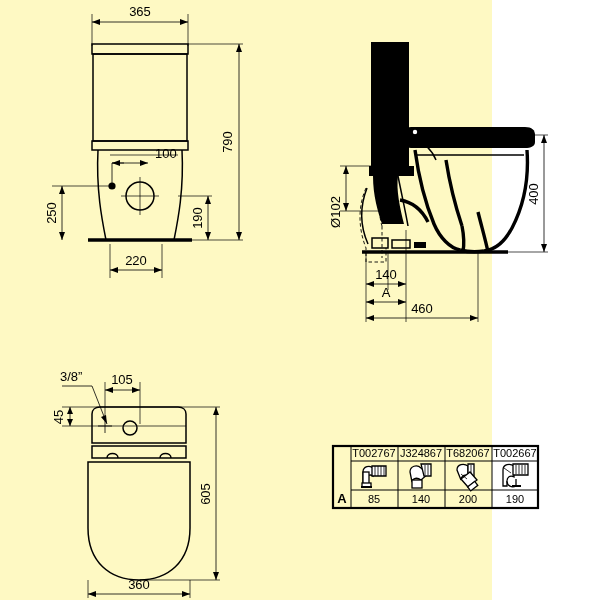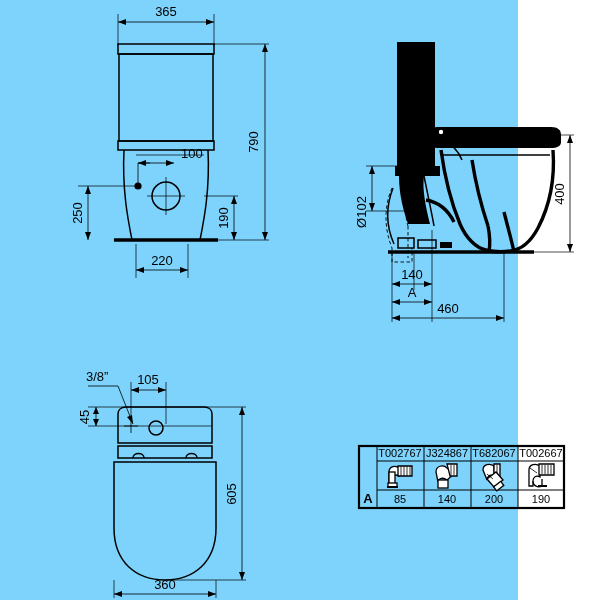--- a/index.html
+++ b/index.html
@@ -1,18 +1,18 @@
 <!DOCTYPE html>
 <html><head>
 <meta charset="utf-8">
 <style>
   html,body{margin:0;padding:0;background:#ffffff;}
   body{width:600px;height:600px;overflow:hidden;
        font-family:"Liberation Sans", sans-serif;color:#000;}
-  #sheet{position:relative;width:492px;height:600px;background:#7dd3fc;padding-left:26px;}
+  #sheet{position:relative;width:492px;height:600px;background:#fef9c3;}
   svg{display:block;}
   .dimtxt{font-family:"Liberation Sans", sans-serif;font-size:13px;fill:#000;}
   .tbltxt{font-family:"Liberation Sans", sans-serif;font-size:11px;fill:#000;}
   .tbltxt-b{font-family:"Liberation Sans", sans-serif;font-size:13px;fill:#000;font-weight:bold;}
   .thin{stroke:#000;stroke-width:0.8;fill:none;}
   .xthin{stroke:#000;stroke-width:0.7;fill:none;}
   .obj{stroke:#000;stroke-width:1.5;fill:none;}
   .objthick{stroke:#000;stroke-width:3.4;fill:none;}
   .objfill{fill:#000;stroke:none;}
   .dash{stroke:#000;stroke-width:0.9;fill:none;stroke-dasharray:3.5,2.5;}

